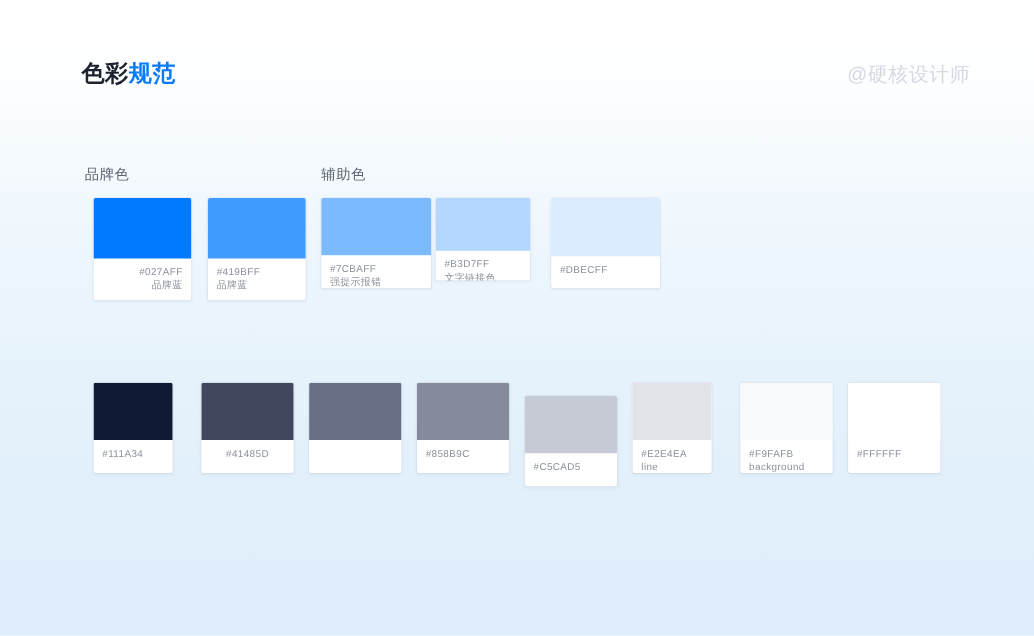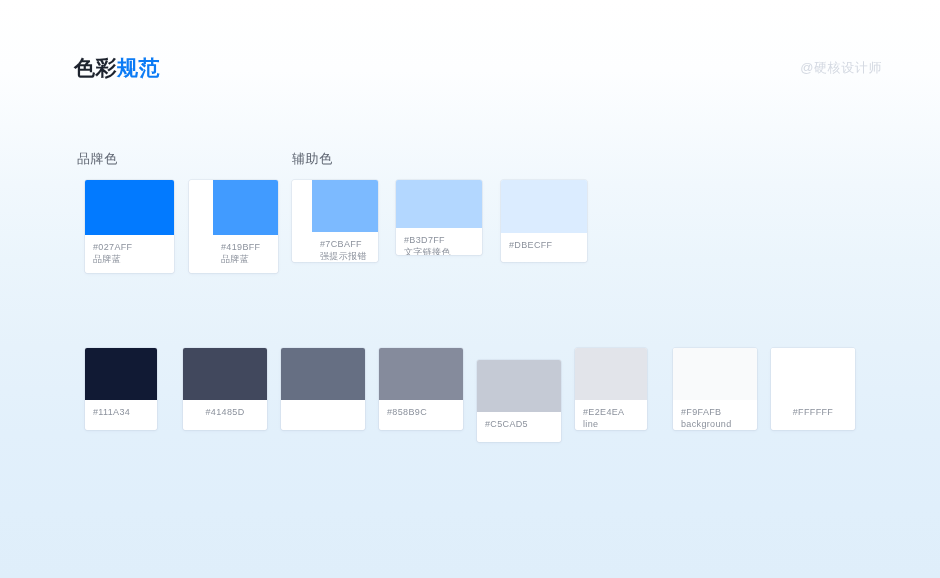--- a/index.html
+++ b/index.html
@@ -49,21 +49,21 @@
     line-height: 28px;
     white-space: nowrap;
   }
   #page-title .t-dark { color: #1d232e; }
   #page-title .t-blue { color: #0b7bf5; }
 
   #watermark {
     position: absolute;
     right: 58px;
     top: 58px;
-    font-size: 13px;
+    font-size: 18px;
     color: #d4d9e2;
     letter-spacing: 0.6px;
     line-height: 20px;
     white-space: nowrap;
     user-select: none;
   }
 
   
   .section-label {
     position: absolute;
@@ -125,49 +125,49 @@
     <div id="watermark">@硬核设计师</div>
   </div>
 
   <div class="section-label" id="label-brand">品牌色</div>
   <div class="section-label" id="label-aux">辅助色</div>
 
   <div id="group-brand"></div>
   <div id="group-auxiliary"></div>
   <div id="group-neutral"></div>
 
-<div class="card" style="left: 85px; top: 180px; width: 89px; height: 93px;">
+<div class="card" style="left: 85px; top: 180px; width: 89px; height: 93px; text-align: right;">
       <div class="chip" style="height: 55px; background: rgb(2, 122, 255);"></div>
       <div class="meta">
         <div class="hex">#027AFF</div>
         <div class="name">品牌蓝</div>
       </div>
     </div>
-    <div class="card" style="left: 189px; top: 180px; width: 89px; height: 93px; padding-left: 24px;">
+    <div class="card" style="left: 189px; top: 180px; width: 89px; height: 93px;">
       <div class="chip" style="height: 55px; background: rgb(65, 155, 255);"></div>
       <div class="meta">
         <div class="hex">#419BFF</div>
         <div class="name">品牌蓝</div>
       </div>
     </div>
-    <div class="card" style="left: 292px; top: 180px; width: 86px; height: 82px; padding-left: 20px;">
+    <div class="card" style="left: 292px; top: 180px; width: 100px; height: 82px;">
       <div class="chip" style="height: 52px; background: rgb(124, 186, 255);"></div>
       <div class="meta">
         <div class="hex">#7CBAFF</div>
         <div class="name">强提示报错</div>
       </div>
     </div>
     <div class="card" style="left: 396px; top: 180px; width: 86px; height: 75px;">
       <div class="chip" style="height: 48px; background: rgb(179, 215, 255);"></div>
       <div class="meta">
         <div class="hex">#B3D7FF</div>
         <div class="name">文字链接色</div>
       </div>
     </div>
-    <div class="card" style="left: 501px; top: 180px; width: 86px; height: 82px;">
+    <div class="card" style="left: 501px; top: 180px; width: 99px; height: 82px;">
       <div class="chip" style="height: 53px; background: rgb(219, 236, 255);"></div>
       <div class="meta">
         <div class="hex">#DBECFF</div>
       </div>
     </div>
     <div class="card" style="left: 85px; top: 348px; width: 72px; height: 82px;">
       <div class="chip" style="height: 52px; background: rgb(17, 26, 52);"></div>
       <div class="meta">
         <div class="hex">#111A34</div>
       </div>
@@ -200,19 +200,19 @@
         <div class="name">line</div>
       </div>
     </div>
     <div class="card" style="left: 673px; top: 348px; width: 84px; height: 82px;">
       <div class="chip" style="height: 52px; background: rgb(249, 250, 251);"></div>
       <div class="meta">
         <div class="hex">#F9FAFB</div>
         <div class="name">background</div>
       </div>
     </div>
-    <div class="card" style="left: 771px; top: 348px; width: 84px; height: 82px; align-items: center;">
+    <div class="card" style="left: 771px; top: 348px; width: 84px; height: 82px;">
       <div class="chip" style="height: 52px; background: rgb(255, 255, 255);"></div>
       <div class="meta">
         <div class="hex">#FFFFFF</div>
       </div>
     </div>
   </div>
 
 </body></html>

